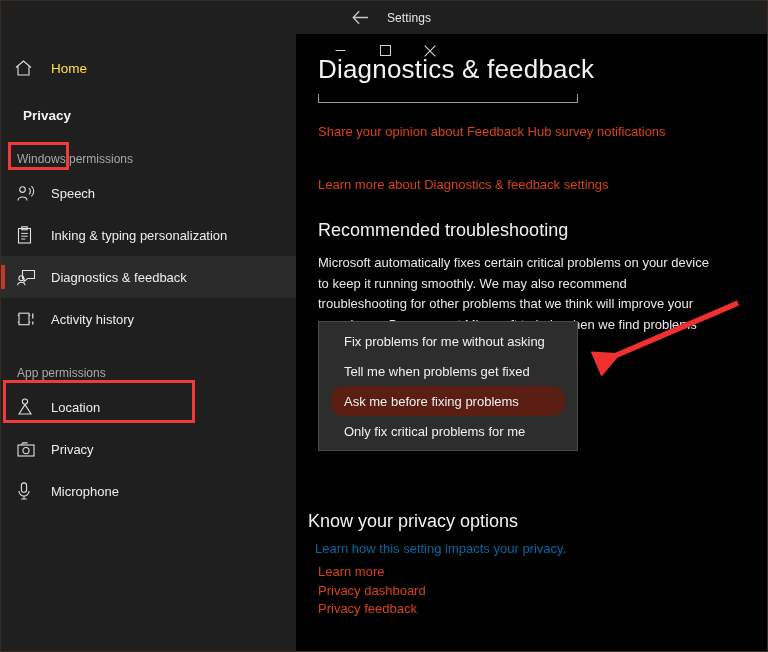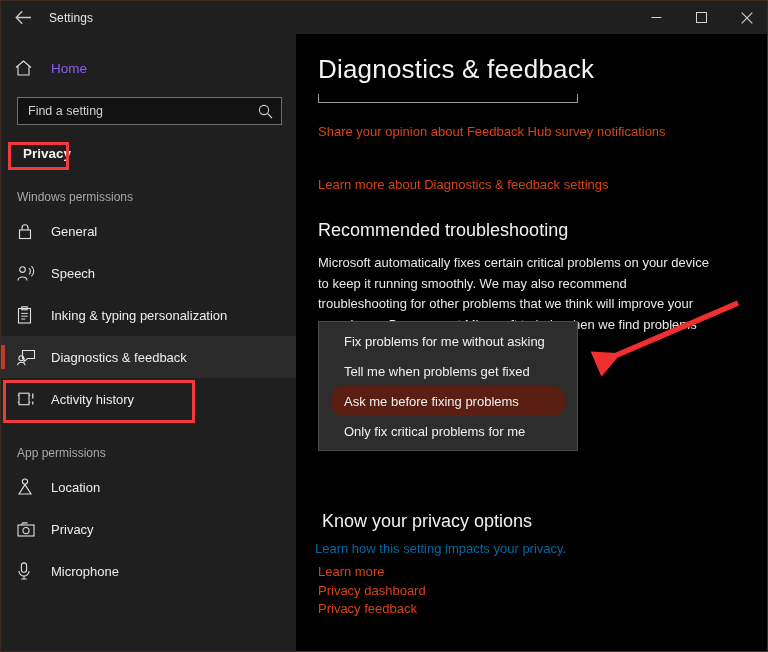--- a/index.html
+++ b/index.html
@@ -25,20 +25,21 @@
   
   .titlebar {
     position: absolute;
     top: 0; left: 0;
     width: 768px;
     height: 33px;
     background: #1f1f1f;
     display: flex;
     align-items: center;
     z-index: 30;
+    flex-direction: column;
   }
   .titlebar-left {
     display: flex;
     align-items: center;
     height: 33px;
     flex: 1;
   }
   .back-btn {
     width: 44px; height: 33px;
     display: flex; align-items: center; justify-content: center;
@@ -79,21 +80,21 @@
     padding-left: 14px;
     margin-top: 15px;
   }
   .nav-home .ico {
     width: 26px;
     display: flex; align-items: center;
     color: #e2e2e2;
   }
   .nav-home .lbl {
     font-size: 13.5px;
-    color: #8b5cf6;
+    color: #fde047;
     margin-left: 10px;
   }
 
   .search-wrap {
     margin: 10px 14px 0 16px;
     height: 28px;
     background: #121212;
     border: 1px solid #6e6e6e;
     display: flex;
     align-items: center;
@@ -212,21 +213,21 @@
     line-height: 20.5px;
     color: #e8e8e8;
     margin: 12px 0 0 22px;
     width: 400px;
   }
 
   .privacy-head-2 {
     font-size: 18px;
     color: #f2f2f2;
     font-weight: normal;
-    margin: 0 0 0 26px;
+    margin: 0 0 0 12px;
     position: absolute;
     top: 477px; left: 0;
   }
   .privacy-sub {
     position: absolute;
     top: 507px; left: 19px;
     font-size: 13px;
     color: #0369a1;
   }
   .privacy-links {
@@ -311,43 +312,25 @@
 
     <div class="nav-home">
       <span class="ico">
         <svg width="17" height="16" viewBox="0 0 17 16">
           <path d="M1 7.5 L8.5 1 L16 7.5 M3 6.6 V15 H14 V6.6" stroke="#e2e2e2" stroke-width="1.1" fill="none"></path>
         </svg>
       </span>
       <span class="lbl">Home</span>
     </div>
 
-    <div class="search-wrap">
-      <input class="search-input" type="text" placeholder="Find a setting" style="">
-      <span class="search-ico">
-        <svg width="15" height="15" viewBox="0 0 15 15">
-          <circle cx="6" cy="6" r="4.6" stroke="#d0d0d0" stroke-width="1.1" fill="none"></circle>
-          <path d="M9.4 9.4 L14 14" stroke="#d0d0d0" stroke-width="1.1"></path>
-        </svg>
-      </span>
-    </div>
 
     <div class="privacy-head">Privacy</div>
 
     <div class="group-label">Windows permissions</div>
 
-    <div class="nav-item">
-      <span class="ico">
-        <svg width="16" height="17" viewBox="0 0 16 17">
-          <rect x="2.5" y="7" width="11" height="8.5" stroke="#e0e0e0" stroke-width="1.1" fill="none"></rect>
-          <path d="M5 7 V4.7 A3 3 0 0 1 11 4.7 V7" stroke="#e0e0e0" stroke-width="1.1" fill="none"></path>
-        </svg>
-      </span>
-      <span class="lbl">General</span>
-    </div>
 
     <div class="nav-item">
       <span class="ico">
         <svg width="18" height="17" viewBox="0 0 18 17">
           <circle cx="5.5" cy="4.6" r="2.8" stroke="#e0e0e0" stroke-width="1.1" fill="none"></circle>
           <path d="M1 15.5 C1 10.8 10 10.8 10 15.5" stroke="#e0e0e0" stroke-width="1.1" fill="none"></path>
           <path d="M12 3.2 A4.2 4.2 0 0 1 12 9.4 M14.4 1.2 A6.8 6.8 0 0 1 14.4 11.4" stroke="#e0e0e0" stroke-width="1.1" fill="none"></path>
         </svg>
       </span>
       <span class="lbl">Speech</span>

